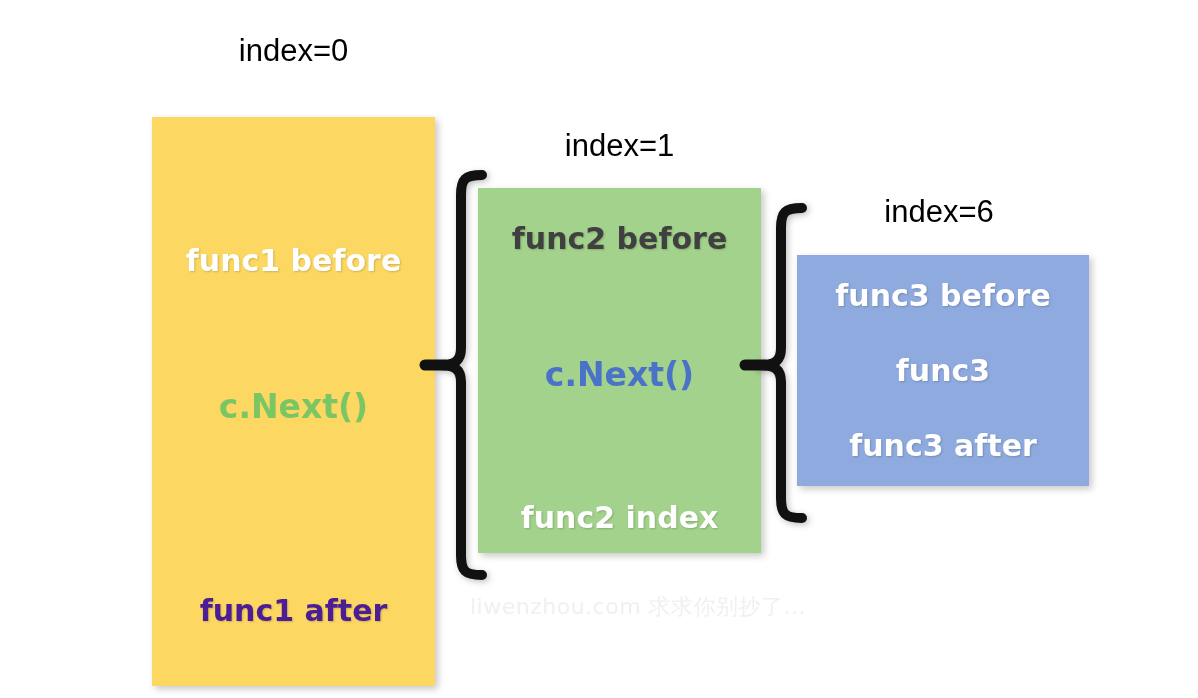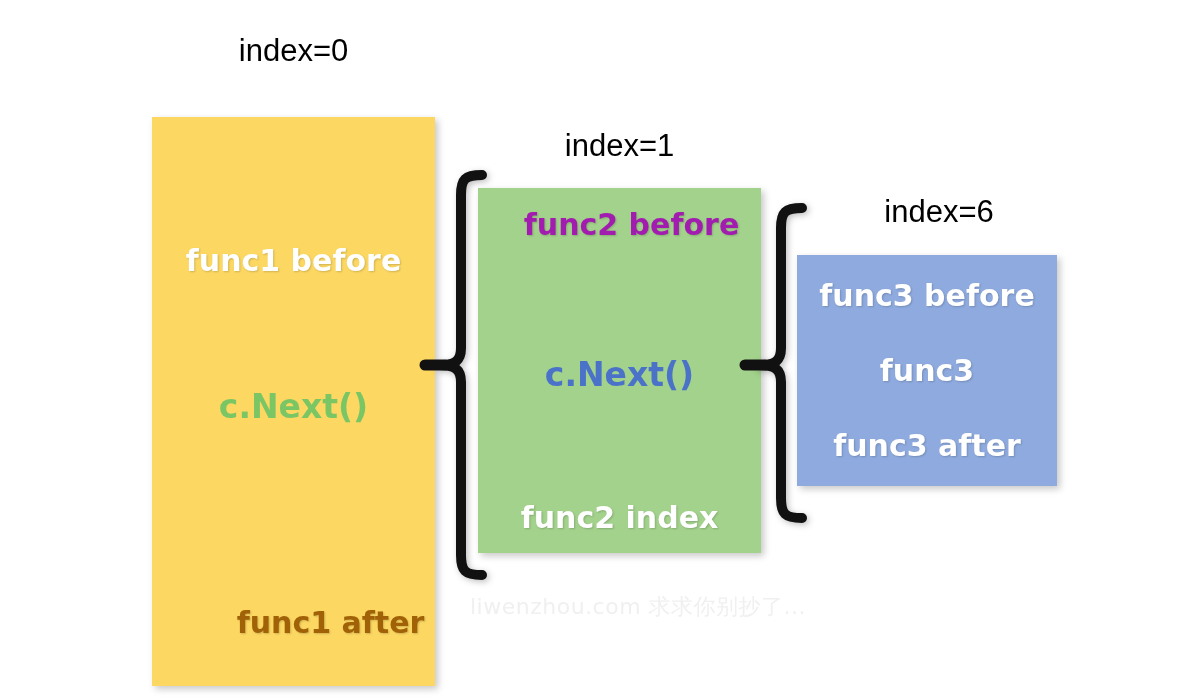--- a/index.html
+++ b/index.html
@@ -47,21 +47,21 @@
     white-space: nowrap;
     text-shadow: 1px 1px 2px rgba(0,0,0,0.18);
   }
   .block .line.call {
     font-size: 33px;
     text-shadow: none;
   }
 
   #block-0 { left:152px; top:85px;  width:283px; height:569px; background:#FCD862;margin-top:32px; }
   #block-1 { left:478px; top:188px; width:283px; height:365px; background:#A3D28C; }
-  #block-2 { left:797px; top:255px; width:260px; height:231px; background:#8EAADE; }
+  #block-2 { left:797px; top:255px; width:292px; height:231px; background:#8EAADE; }
 
   
   .brace {
     position: absolute;
     overflow: visible;
   }
   .brace svg { display: block; overflow: visible; }
 
   
   #watermark {
@@ -82,25 +82,25 @@
 
 <div id="canvas">
 
   <div class="index-label" style="left:152px; top:33px; width:283px;">index=0</div>
   <div class="index-label" style="left:478px; top:128px; width:283px;">index=1</div>
   <div class="index-label" style="left:797px; top:194px; width:284px;">index=6</div>
 
   <div class="block" id="block-0">
     <div class="line" style="top:126px; color:#ffffff;">func1 before</div>
     <div class="line call" style="top:270px; color:#7BC664;">c.Next()</div>
-    <div class="line" style="top:488px; color:#a16207;padding-left:37px;">func1 after</div>
+    <div class="line" style="top:476px; color:#4c1d95;">func1 after</div>
   </div>
 
   <div class="block" id="block-1">
-    <div class="line" style="top:19px; color:#a21caf;padding-left:12px;">func2 before</div>
+    <div class="line" style="top:33px; color:#404040;">func2 before</div>
     <div class="line call" style="top:167px; color:#4A72C8;">c.Next()</div>
     <div class="line" style="top:312px; color:#ffffff;">func2 index</div>
   </div>
 
   <div class="block" id="block-2">
     <div class="line" style="top:23px; color:#ffffff;">func3 before</div>
     <div class="line" style="top:98px; color:#ffffff;">func3</div>
     <div class="line" style="top:173px; color:#ffffff;">func3 after</div>
   </div>
 

